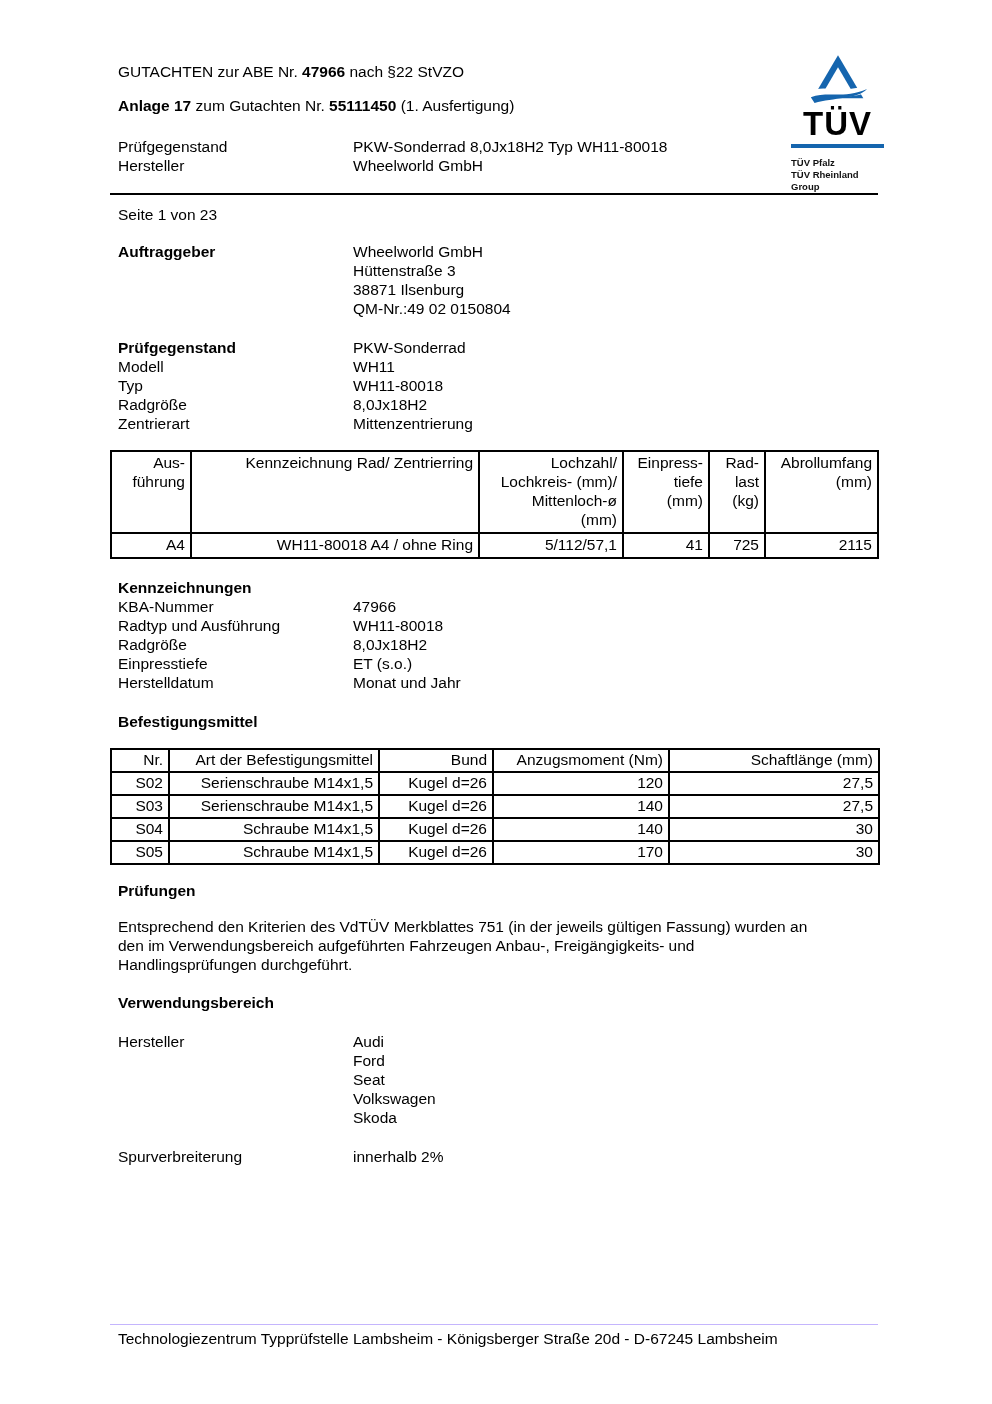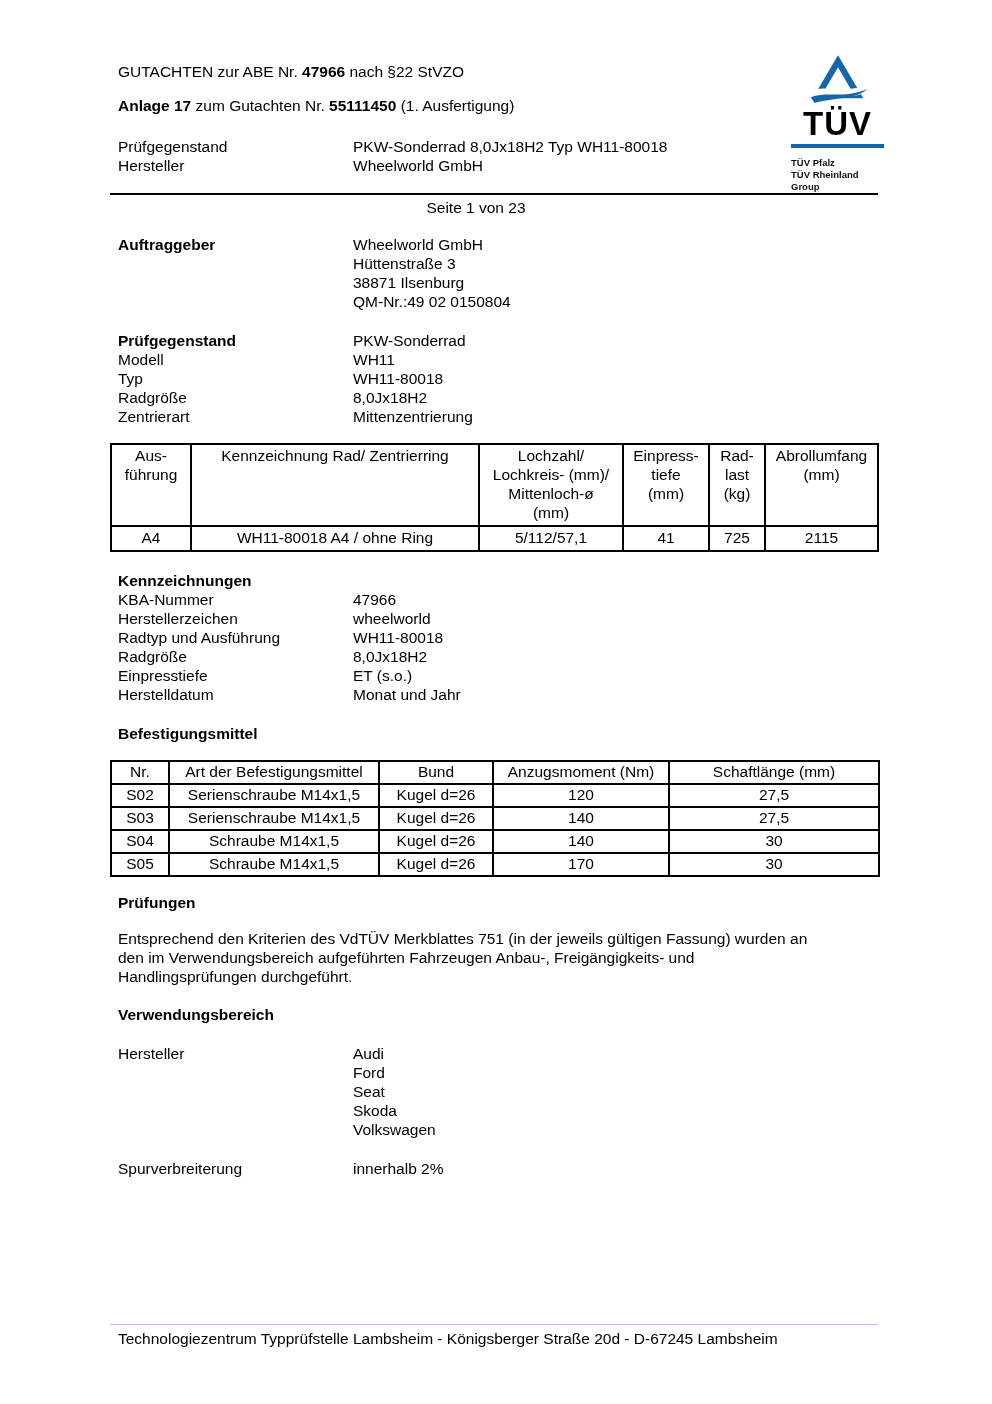--- a/index.html
+++ b/index.html
@@ -19,27 +19,27 @@
   .mt18 { margin-top:18px; }
   .mt19 { margin-top:19px; }
   .mt20 { margin-top:20px; }
   .mt22 { margin-top:22px; }
 
   .kv { display:flex; }
   .kv-label { flex:0 0 235px; }
   .kv-value { flex:1 1 auto; }
 
   .rule { width:768px; margin-left:-8px; margin-top:18px; border-top:2px solid #000; }
-  .pagenum { text-align:center; margin-top:3px; }
+  .pagenum { text-align:left; margin-top:10px; }
 
   table { border-collapse:collapse; table-layout:fixed; margin-left:-8px; }
   th, td {
     border:2px solid #000;
     padding:1px 5px 3px;
-    text-align:center; vertical-align:top;
+    text-align:right; vertical-align:top;
     font-weight:400;
     white-space:pre-line;
     font-size:15.5px; line-height:19px;
   }
   .t1 { width:767px; margin-top:17px; }
   .t2 { width:768px; margin-top:17px; }
   .t2 th, .t2 td { padding:0 5px 2px; }
 
   .logo { position:absolute; top:53px; left:765px; width:93px;margin-left:26px; }
   .logo-triangle { display:block; margin:0 auto; width:60px; height:53px; }
@@ -164,24 +164,20 @@
   </tbody>
     </table>
 
   <div class="mt19">
     <div class="b">Kennzeichnungen</div>
     <div class="kv">
       <div class="kv-label">KBA-Nummer</div>
       <div class="kv-value">47966</div>
     </div>
     <div class="kv">
-      <div class="kv-label">Herstellerzeichen</div>
-      <div class="kv-value">wheelworld</div>
-    </div>
-    <div class="kv">
       <div class="kv-label">Radtyp und Ausführung</div>
       <div class="kv-value">WH11-80018</div>
     </div>
     <div class="kv">
       <div class="kv-label">Radgröße</div>
       <div class="kv-value">8,0Jx18H2</div>
     </div>
     <div class="kv">
       <div class="kv-label">Einpresstiefe</div>
       <div class="kv-value">ET (s.o.)</div>
@@ -249,22 +245,22 @@
   </div>
 
   <div class="b mt19">Verwendungsbereich</div>
 
   <div class="kv mt20">
     <div class="kv-label">Hersteller</div>
     <div class="kv-value">
       <div>Audi</div>
       <div>Ford</div>
       <div>Seat</div>
+      <div>Volkswagen</div>
       <div>Skoda</div>
-      <div>Volkswagen</div>
     </div>
   </div>
 
   <div class="kv mt20">
     <div class="kv-label">Spurverbreiterung</div>
     <div class="kv-value">innerhalb 2%</div>
   </div>
 
   <div class="footer">
     <div class="footer-text">Technologiezentrum Typprüfstelle Lambsheim - Königsberger Straße 20d - D-67245 Lambsheim</div>

